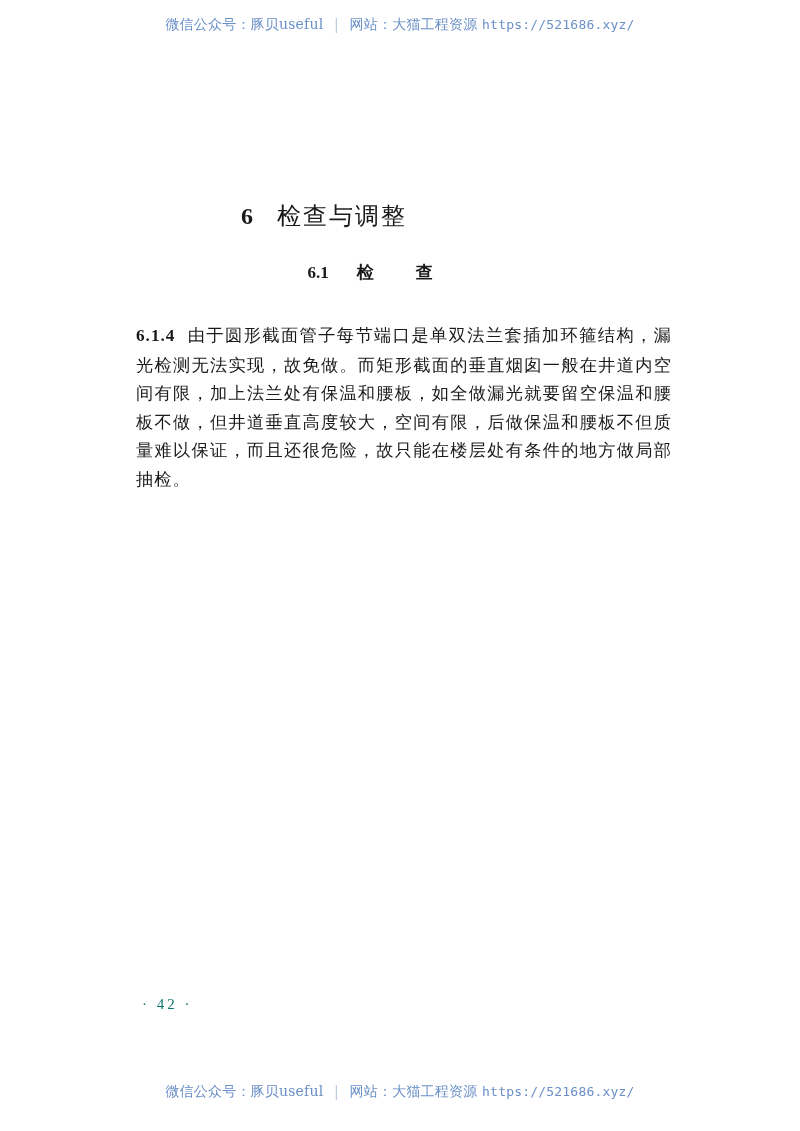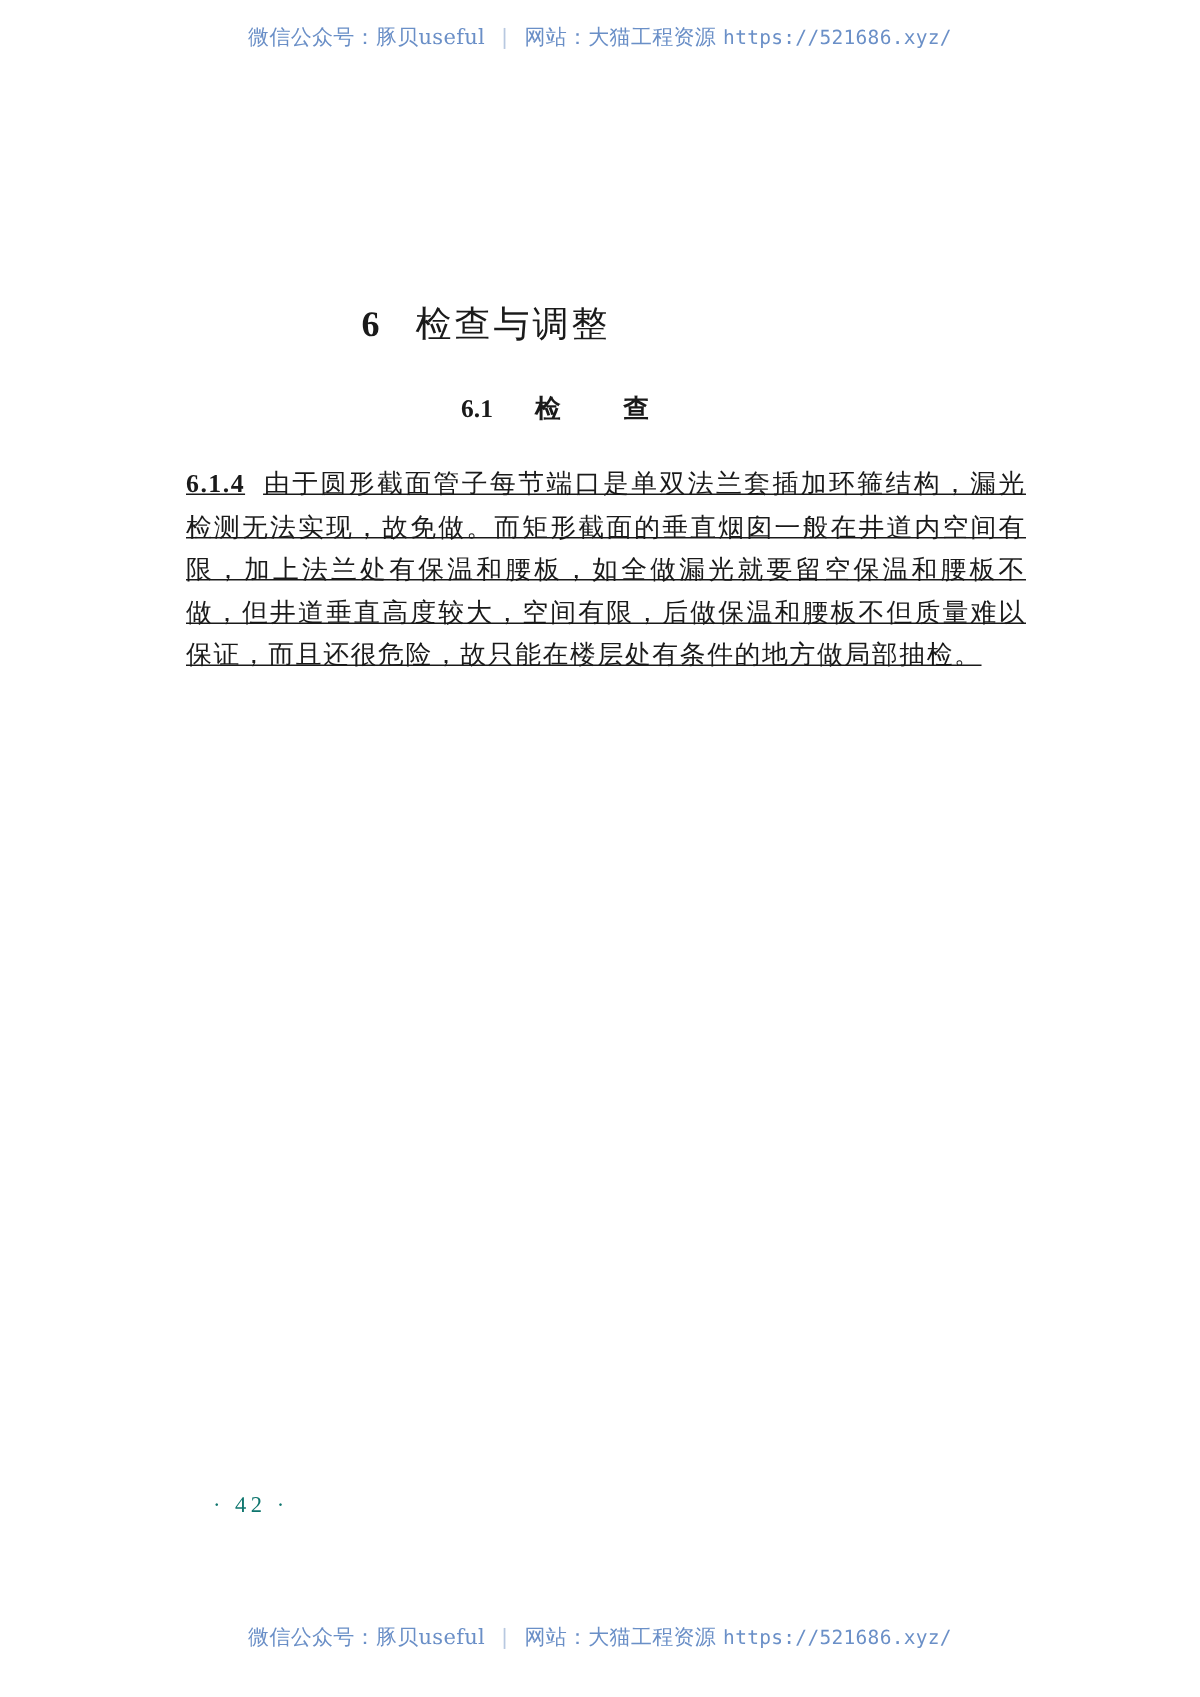--- a/index.html
+++ b/index.html
@@ -28,21 +28,21 @@
     font-size: 17px; font-weight: bold;
   }
   .section-title .num { font-family: "Liberation Serif", serif; margin-right: 28px; }
   .section-title .w1 { margin-right: 42px; }
 
   .body-text {
     position: absolute; left: 124px; top: 309px; width: 560px;
     font-size: 17.2px; line-height: 28.5px; text-align: justify;
     letter-spacing: 1.1px;
   }
-  .para { margin: 0; text-decoration: underline; }
+  .para { margin: 12px; }
   .para .clause {
     font-family: "Liberation Serif", serif; font-weight: bold; margin-right: 12px; letter-spacing: 1px;
   }
 
   .page-number {
     position: absolute; top: 996px; left: 142px; font-size: 15px; color: #0f766e;
     font-family: "Liberation Serif", serif; letter-spacing: 3px;
   }
 </style>
 </head>

